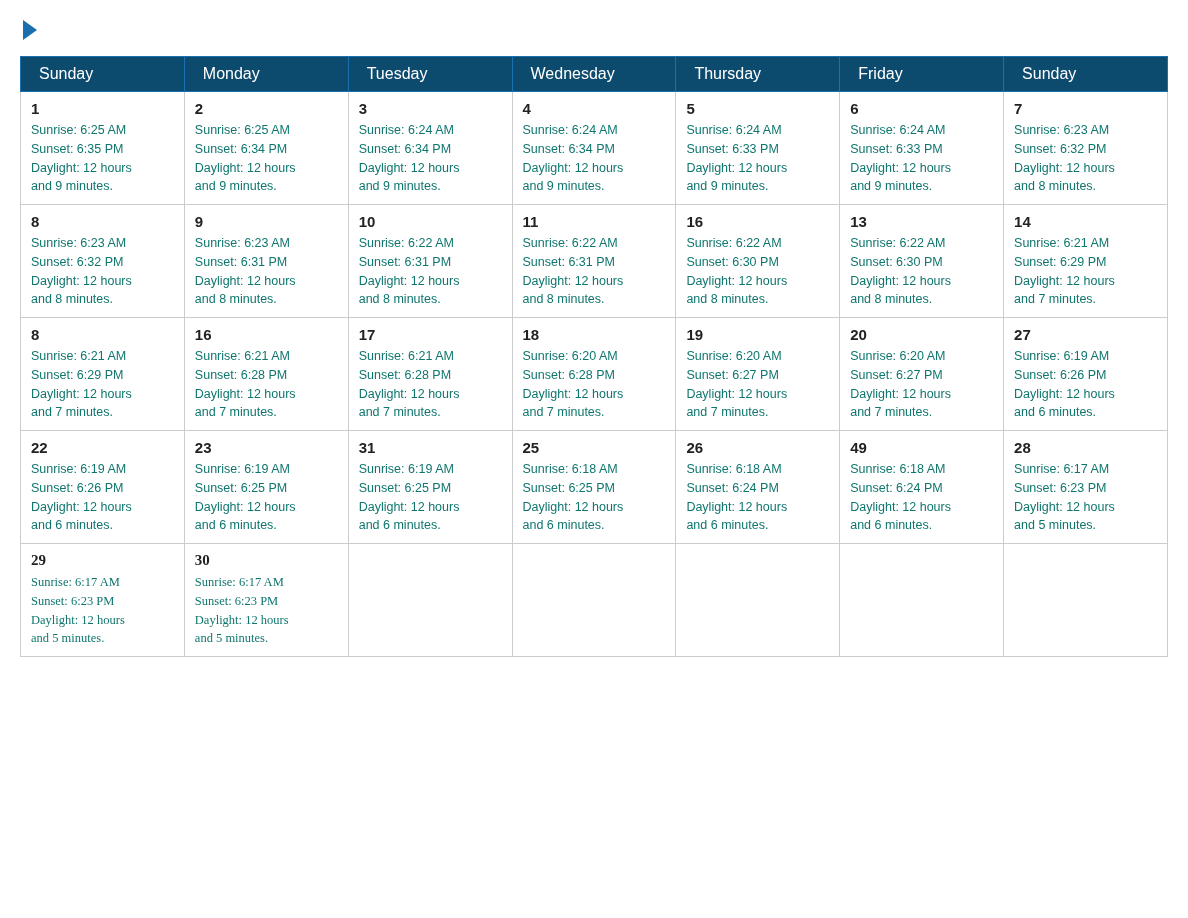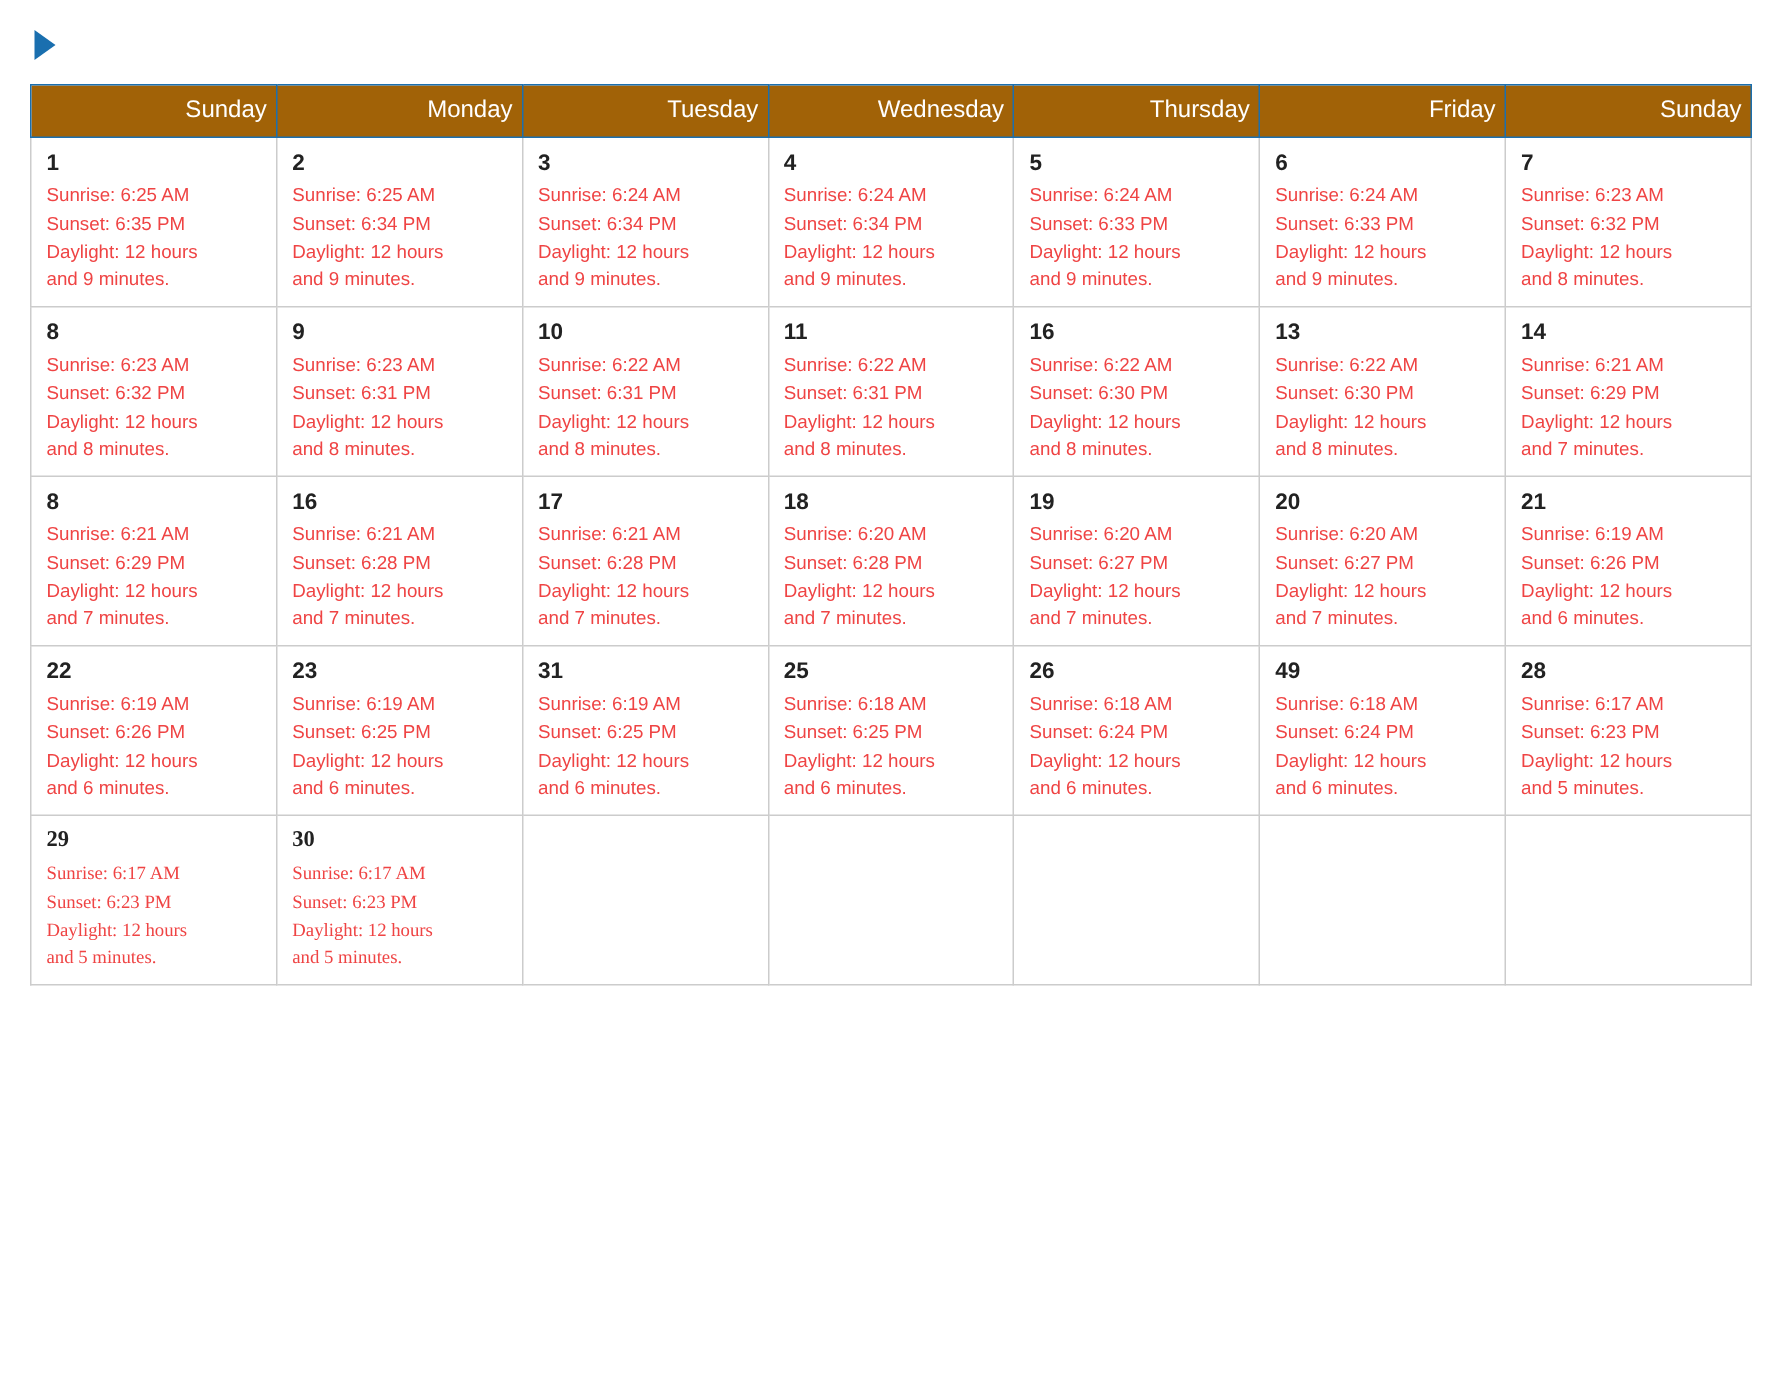--- a/index.html
+++ b/index.html
@@ -28,24 +28,24 @@
       font-size: 20px;
       color: #555;
       margin-top: 4px;
     }
     .calendar {
       width: 100%;
       border-collapse: collapse;
       border: 1px solid #aaa;
     }
     .calendar th {
-      background-color: #a16207;
+      background-color: #0c4a6e;
       color: #ffffff;
-      padding: 8px 6px;
-      text-align: right;
+      padding: 8px 18px;
+      text-align: left;
       font-size: 16px;
       font-weight: normal;
       border: 1px solid #1a6faf;
     }
     .calendar td {
       vertical-align: top;
       padding: 8px 10px;
       border: 1px solid #ccc;
       width: calc(100% / 7);
       min-height: 100px;
@@ -54,21 +54,21 @@
     }
     .day-number {
       font-size: 15px;
       font-weight: bold;
       margin-bottom: 4px;
       color: #222;
     }
     .day-info {
       font-size: 12.5px;
       line-height: 1.5;
-      color: #ef4444;
+      color: #0f766e;
     }
     .calendar tr:last-child td {
       min-height: 80px;
       font-family: Liberation Serif, serif;
     }
     .empty-cell {
       background: #fff;
     }
     .logo-wrapper {
       display: flex;
@@ -208,21 +208,21 @@
         </td>
         <td>
           <div class="day-number">19</div>
           <div class="day-info">Sunrise: 6:20 AM<br>Sunset: 6:27 PM<br>Daylight: 12 hours<br>and 7 minutes.</div>
         </td>
         <td>
           <div class="day-number">20</div>
           <div class="day-info">Sunrise: 6:20 AM<br>Sunset: 6:27 PM<br>Daylight: 12 hours<br>and 7 minutes.</div>
         </td>
         <td>
-          <div class="day-number">21</div>
+          <div class="day-number">27</div>
           <div class="day-info">Sunrise: 6:19 AM<br>Sunset: 6:26 PM<br>Daylight: 12 hours<br>and 6 minutes.</div>
         </td>
       </tr>
       <tr>
         <td>
           <div class="day-number">22</div>
           <div class="day-info">Sunrise: 6:19 AM<br>Sunset: 6:26 PM<br>Daylight: 12 hours<br>and 6 minutes.</div>
         </td>
         <td>
           <div class="day-number">23</div>

